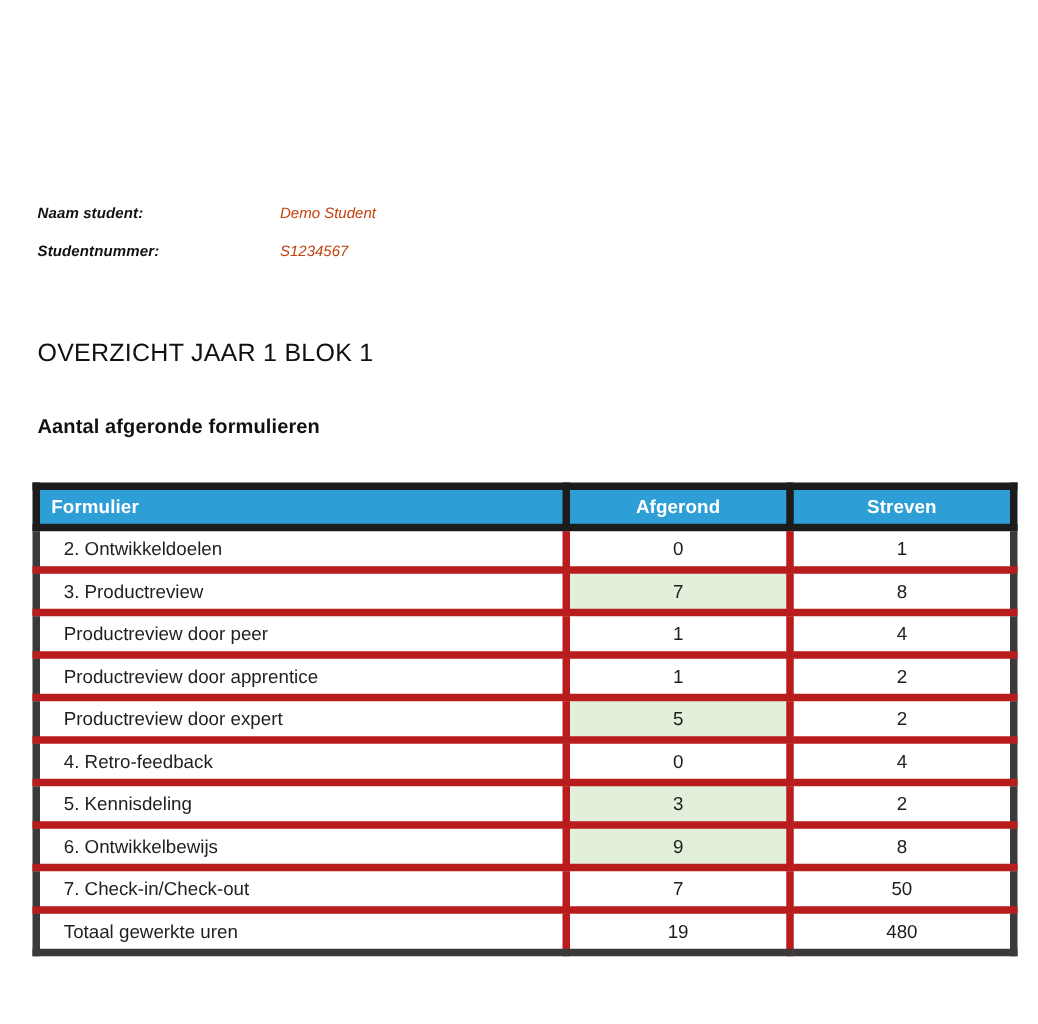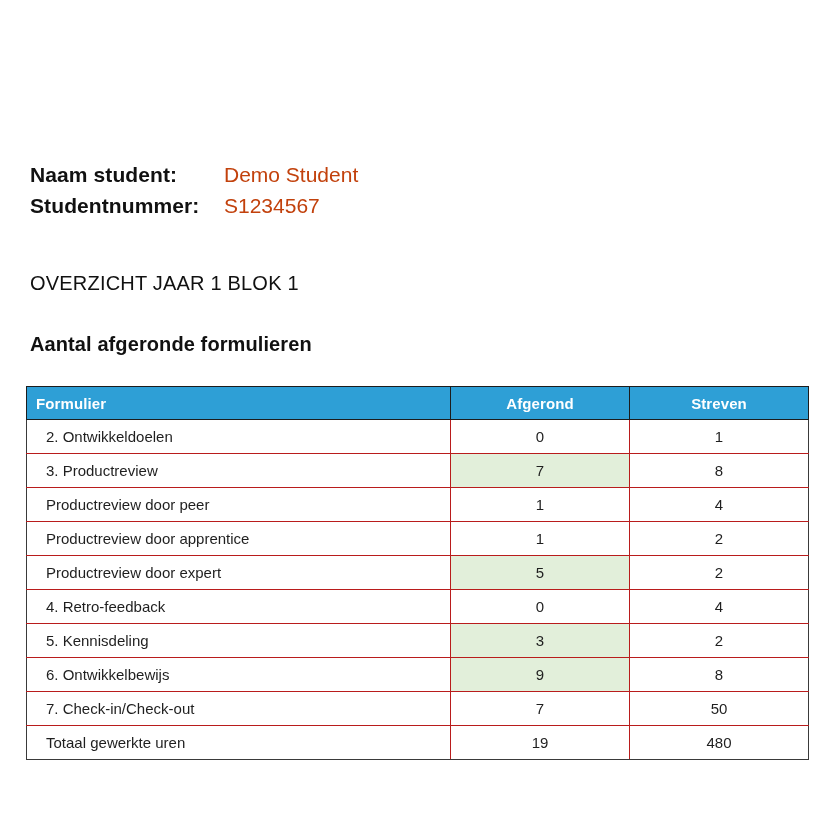--- a/index.html
+++ b/index.html
@@ -86,21 +86,22 @@
     white-space: nowrap;
   }
   .word-line.blue { color: #29a3dc; }
   .word-line.red  { color: #e3312e; margin-top: 2px; }
 
   
   .student-info {
     position: absolute;
     left: 30px;
     top: 163px;
-    font-size: 21px;
+    font-size: 12px;
+    font-style: italic;
   }
   .info-row {
     display: flex;
     align-items: baseline;
     height: 31px;
   }
   .info-label {
     width: 194px;
     font-weight: 700;
     color: #111111;
@@ -118,21 +119,21 @@
     top: 272px;
     font-size: 20px;
     font-weight: 400;
     letter-spacing: 0.2px;
     color: #111111;
   }
   .title-sub {
     position: absolute;
     left: 30px;
     top: 333px;
-    font-size: 20px;
+    font-size: 16px;
     font-weight: 700;
     letter-spacing: 0.1px;
     color: #111111;
   }
 
   
   .table-wrap {
     position: absolute;
     left: 26px;
     top: 386px;
@@ -143,21 +144,21 @@
     width: 782px;
     table-layout: fixed;
     font-size: 15px;
   }
   table.overview col.c-name   { width: 424px; }
   table.overview col.c-done   { width: 179px; }
   table.overview col.c-target { width: 179px; }
 
   table.overview th,
   table.overview td {
-    border: 1px solid #b91c1c;
+    border: 6px solid #b91c1c;
     height: 34px;
     padding: 0 8px;
     box-sizing: border-box;
     vertical-align: middle;
   }
   table.overview thead th {
     background: #2e9fd6;
     color: #ffffff;
     font-weight: 700;
     font-size: 15px;

